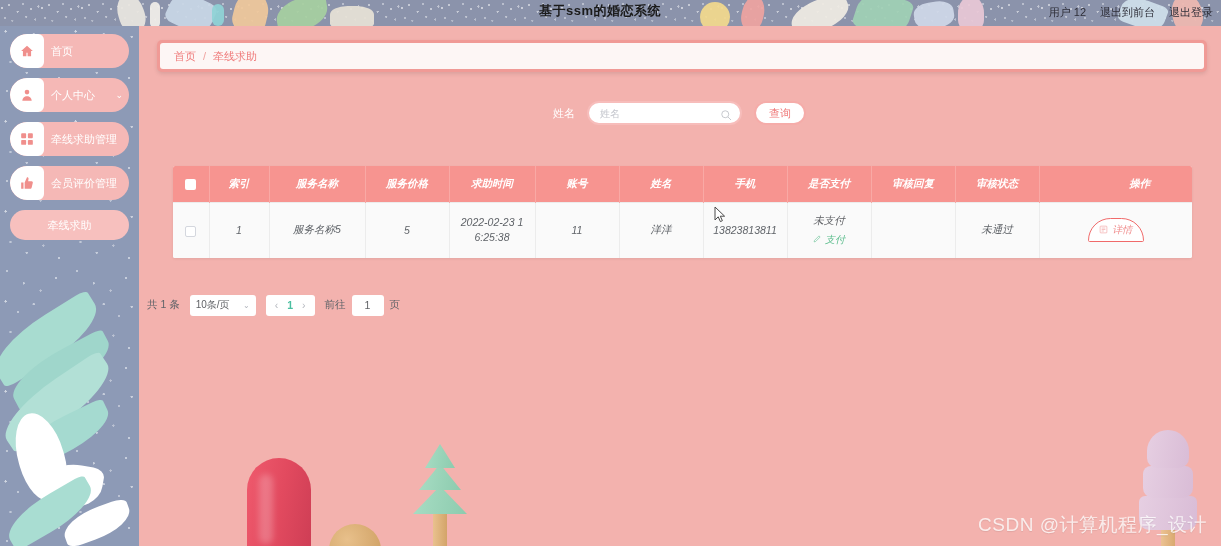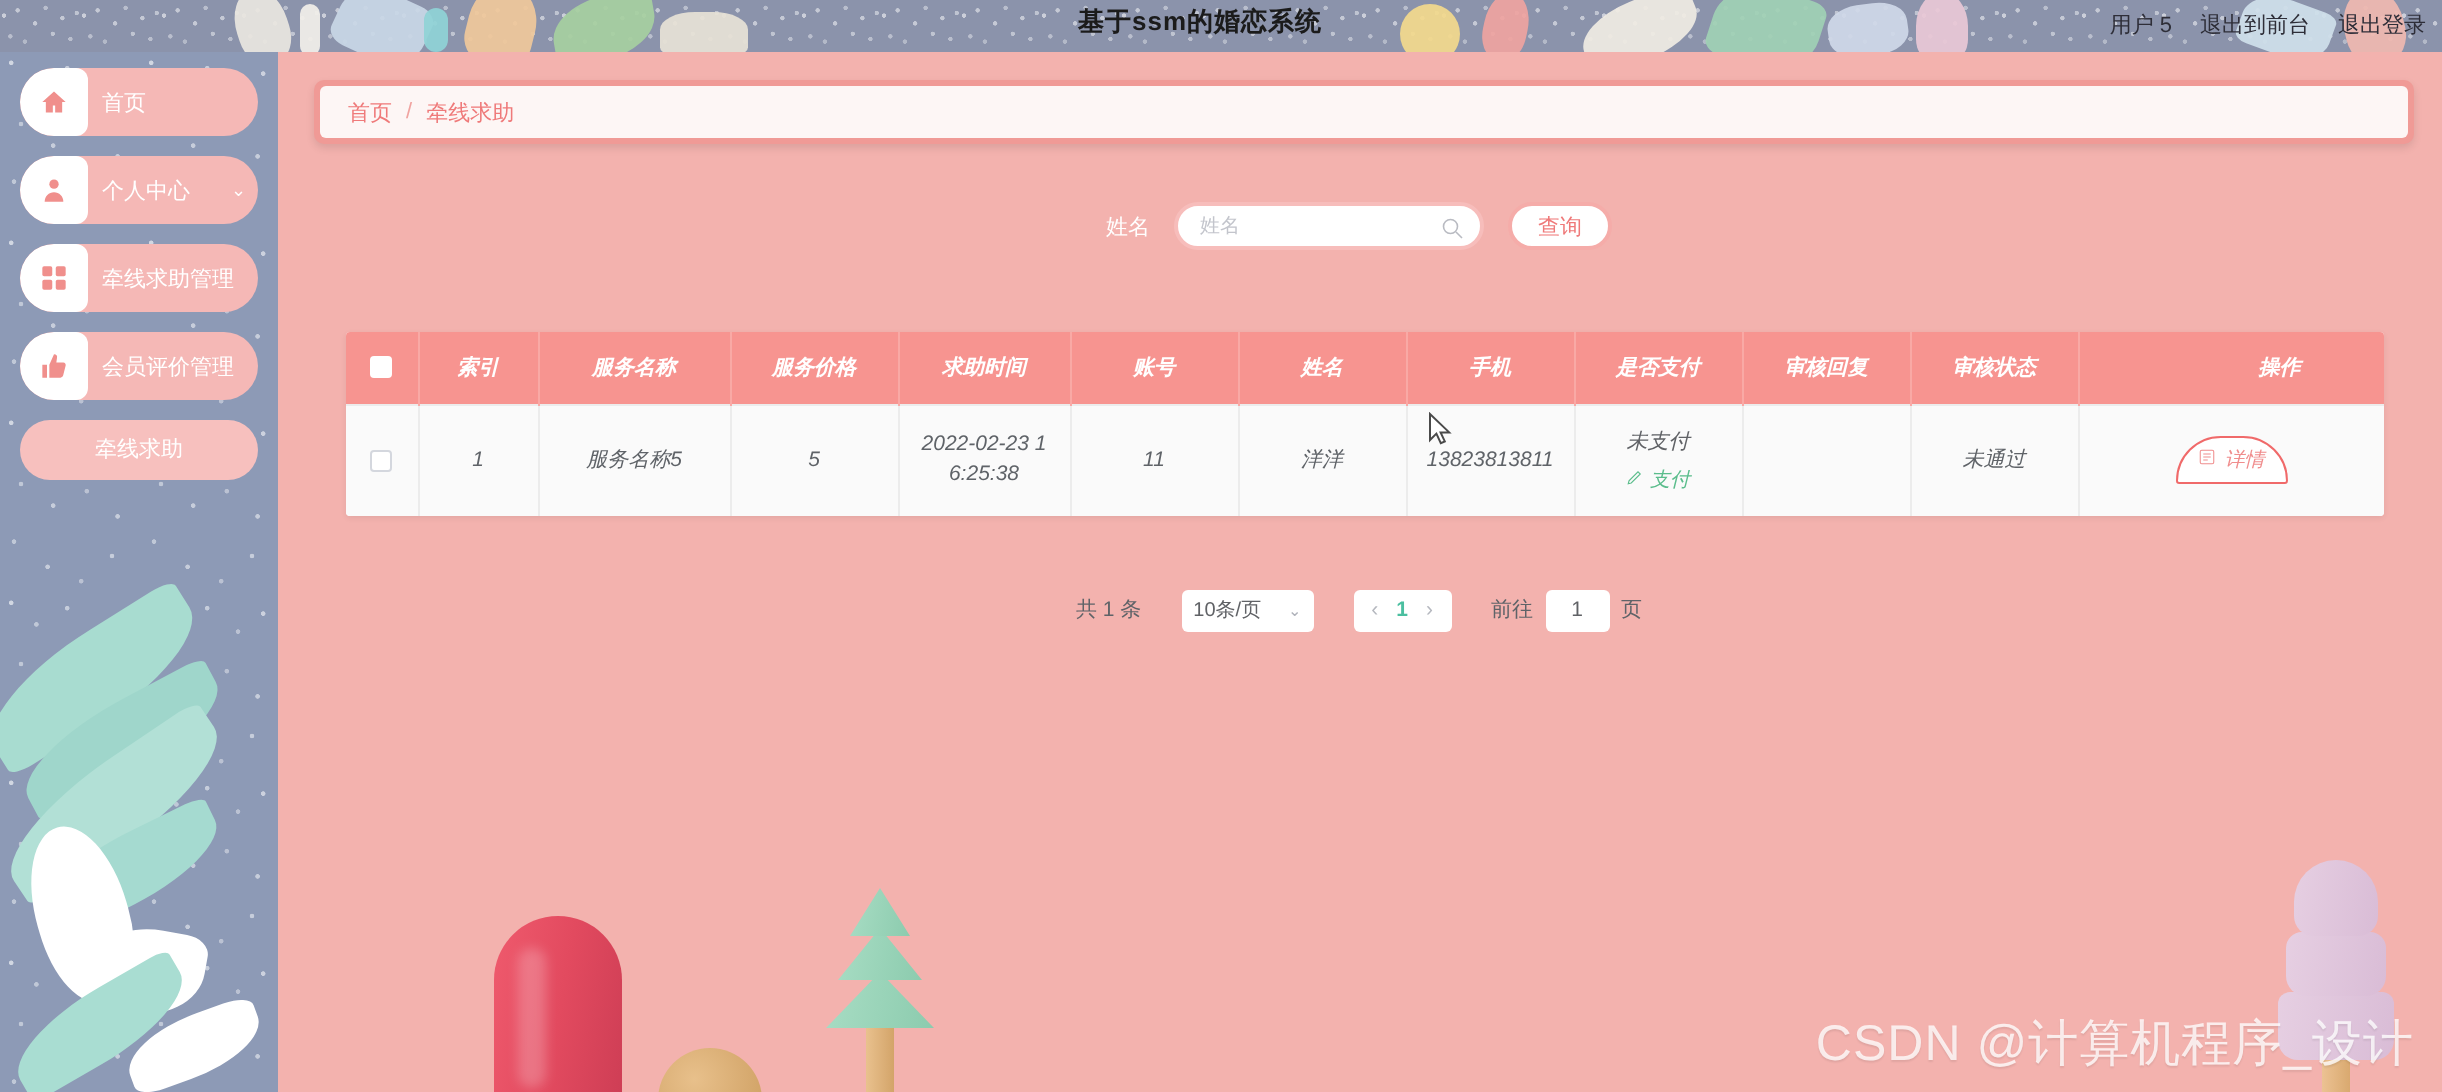--- a/index.html
+++ b/index.html
@@ -255,21 +255,21 @@
     width: 56px; height: 24px;
     background:#fff; border: 1.5px solid #f06a6a;
     border-radius: 28px 28px 2px 2px;
     color:#f08d8d; font-size: 10px; cursor:pointer;
   }
   .detail-btn svg { width: 9px; height: 9px; stroke:#f08d8d; fill:none; stroke-width: 1.4; }
 
   
   #pagination {
     position: absolute; left: 0; top: 268px; width: 1065px; height: 22px;
-    display:flex; align-items:center; justify-content:center; gap: 20px;
+    display:flex; align-items:center; justify-content:flex-start; gap: 10px;
     font-size: 10.5px; color:#5f6368;
   }
   #page-size {
     width: 66px; height: 21px; background:#fff; border-radius: 3px;
     display:flex; align-items:center; justify-content:space-between;
     padding: 0 6px; cursor:pointer; color:#606266; font-size: 10px;
   }
   #page-size .caret { color:#b0b3bb; font-size: 8px; }
   #pager {
     height: 21px; background:#fff; border-radius: 3px;
@@ -287,21 +287,21 @@
 
   
   #cursor {
     position: absolute; left: 714px; top: 206px; width: 12px; height: 17px; z-index: 60;
   }
   #cursor svg { width: 12px; height: 17px; }
 
   
   #watermark {
     position: absolute; right: 14px; bottom: 8px;
-    font-size: 25px; color: rgba(255,255,255,.78);
+    font-size: 19px; color: rgba(255,255,255,.78);
     letter-spacing: .5px; z-index: 50;
     text-shadow: 0 1px 1px rgba(0,0,0,.08);
     margin-top: 40px;
   }
 </style>
 </head>
 <body>
 
 <div id="topbar">
   <div class="speckle"></div>
@@ -317,21 +317,21 @@
   <div class="deco d10"></div>
   <div class="deco d11"></div>
   <div class="deco d12"></div>
   <div class="deco d13"></div>
   <div class="deco d14"></div>
   <div class="deco d15"></div>
 
   <div id="app-title">基于ssm的婚恋系统</div>
 
   <div id="topbar-user">
-    <span>用户 5</span>
+    <span>用户 12</span>
     <span class="link">退出到前台</span>
     <span class="link">退出登录</span>
   </div>
 </div>
 
 <div id="sidebar">
   <div class="sb-bg"></div>
   <div class="leaf lf1"></div>
   <div class="leaf lf2"></div>
   <div class="leaf lf3"></div>

